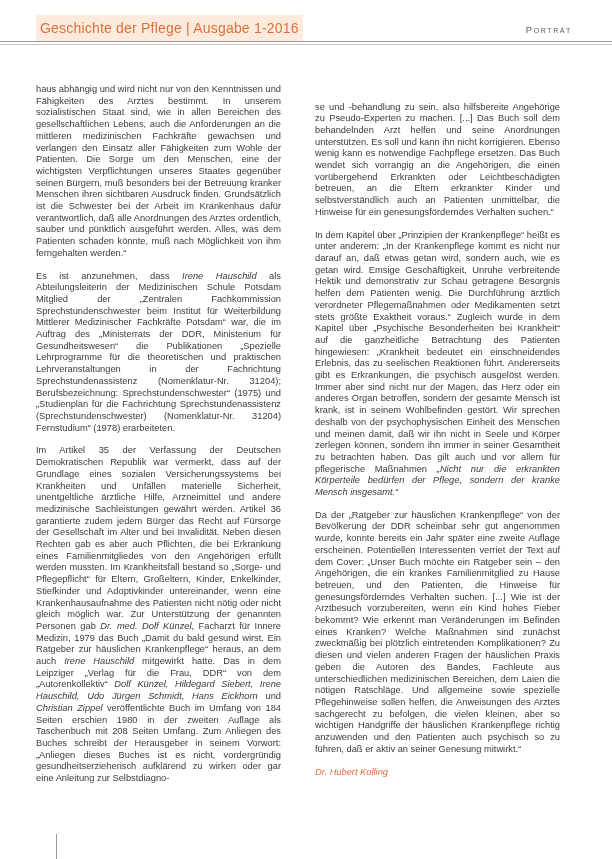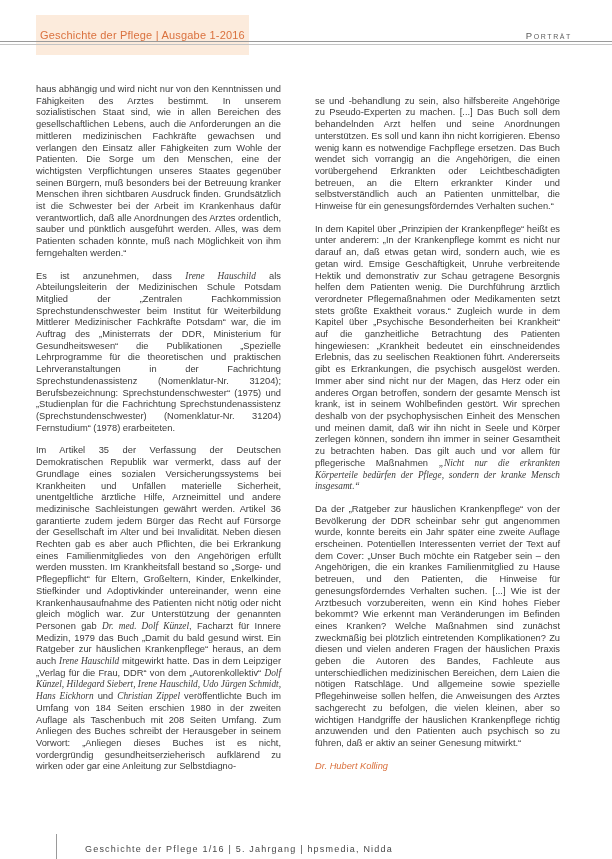--- a/index.html
+++ b/index.html
@@ -12,40 +12,40 @@
   html,body{margin:0;padding:0;}
   body{
     width:612px;height:859px;background:#ffffff;position:relative;overflow:hidden;
     font-family:"Liberation Sans","DejaVu Sans",sans-serif;color:var(--body-text);
   }
   .header{
     position:absolute;top:15px;left:36px;right:40px;
     display:flex;justify-content:space-between;align-items:baseline;
   }
   .journal-label{
-    font-size:11px;line-height:12px;color:var(--accent);
-    background:var(--accent-bg);padding:14px 4px;letter-spacing:.2px;
+    font-size:14px;line-height:12px;color:var(--accent);
+    background:var(--accent-bg);padding:7px 4px;letter-spacing:.2px;
   }
   .section-label{
     font-size:9.5px;color:var(--muted);font-variant:small-caps;letter-spacing:1.6px;
   }
   .header-rule{
     position:absolute;top:41px;left:0;right:0;height:2px;
     border-top:1.2px solid var(--rule);border-bottom:1px solid #c4c4c4;
   }
   .columns{
     position:absolute;top:84px;left:36px;width:524px;
     display:flex;gap:34px;align-items:center;
   }
   .col{
     width:245px;font-size:9.3px;line-height:11.7px;text-align:justify;
     hyphens:auto;-webkit-hyphens:auto;
   }
   .col p{margin:0 0 11px 0;}
-  .col em{font-style:italic;font-family:Liberation Serif, serif;}
+  .col em{font-style:italic;}
   .author-line{
     margin-top:0;font-size:9.3px;font-style:italic;color:var(--accent);
     text-align:left;
   }
   .footer{
     position:absolute;top:824px;left:26px;
     display:flex;align-items:center;
   }
   .page-num{font-size:10px;color:#3b3b3b;width:28px;margin-top:39px;}
   .footer-bar{
@@ -77,14 +77,13 @@
   <p><span>se und -behandlung zu sein, also hilfsbereite Angehörige zu Pseudo-Experten zu machen. [...] Das Buch soll dem behandelnden Arzt helfen und seine Anordnungen unterstützen. Es soll und kann ihn nicht korrigieren. Ebenso wenig kann es notwendige Fachpflege ersetzen. Das Buch wendet sich vorrangig an die Angehörigen, die einen vorübergehend Erkrankten oder Leichtbeschädigten betreuen, an die Eltern erkrankter Kinder und selbstverständlich auch an Patienten unmittelbar, die Hinweise für ein genesungsförderndes Verhalten suchen.“</span></p>
       <p><span>In dem Kapitel über „Prinzipien der Krankenpflege“ heißt es unter anderem: „In der Krankenpflege kommt es nicht nur darauf an, daß etwas getan wird, sondern auch, wie es getan wird. Emsige Geschäftigkeit, Unruhe verbreitende Hektik und demonstrativ zur Schau getragene Besorgnis helfen dem Patienten wenig. Die Durchführung ärztlich verordneter Pflegemaßnahmen oder Medikamenten setzt stets größte Exaktheit voraus.“ Zugleich wurde in dem Kapitel über „Psychische Besonderheiten bei Krankheit“ auf die ganzheitliche Betrachtung des Patienten hingewiesen: „Krankheit bedeutet ein einschneidendes Erlebnis, das zu seelischen Reaktionen führt. Andererseits gibt es Erkrankungen, die psychisch ausgelöst werden. Immer aber sind nicht nur der Magen, das Herz oder ein anderes Organ betroffen, sondern der gesamte Mensch ist krank, ist in seinem Wohlbefinden gestört. Wir sprechen deshalb von der psychophysischen Einheit des Menschen und meinen damit, daß wir ihn nicht in Seele und Körper zerlegen können, sondern ihn immer in seiner Gesamtheit zu betrachten haben. Das gilt auch und vor allem für pflegerische Maßnahmen </span><em>„Nicht nur die erkrankten Körperteile bedürfen der Pflege, sondern der kranke Mensch insgesamt.“</em></p>
       <p><span>Da der „Ratgeber zur häuslichen Krankenpflege“ von der Bevölkerung der DDR scheinbar sehr gut angenommen wurde, konnte bereits ein Jahr später eine zweite Auflage erscheinen. Potentiellen Interessenten verriet der Text auf dem Cover: „Unser Buch möchte ein Ratgeber sein – den Angehörigen, die ein krankes Familienmitglied zu Hause betreuen, und den Patienten, die Hinweise für genesungsförderndes Verhalten suchen. [...] Wie ist der Arztbesuch vorzubereiten, wenn ein Kind hohes Fieber bekommt? Wie erkennt man Veränderungen im Befinden eines Kranken? Welche Maßnahmen sind zunächst zweckmäßig bei plötzlich eintretenden Komplikationen? Zu diesen und vielen anderen Fragen der häuslichen Praxis geben die Autoren des Bandes, Fachleute aus unterschiedlichen medizinischen Bereichen, dem Laien die nötigen Ratschläge. Und allgemeine sowie spezielle Pflegehinweise sollen helfen, die Anweisungen des Arztes sachgerecht zu befolgen, die vielen kleinen, aber so wichtigen Handgriffe der häuslichen Krankenpflege richtig anzuwenden und den Patienten auch psychisch so zu führen, daß er aktiv an seiner Genesung mitwirkt.“</span></p>
       <div class="author-line">Dr. Hubert Kolling</div>
     </div>
 </main>
 
 <footer class="footer">
   <span class="page-num">20</span>
   <span class="footer-bar"></span>
-  <span class="imprint">Geschichte der Pflege 1/16 | 5. Jahrgang | hpsmedia, Nidda</span>
 </footer>
 
 </body></html>

